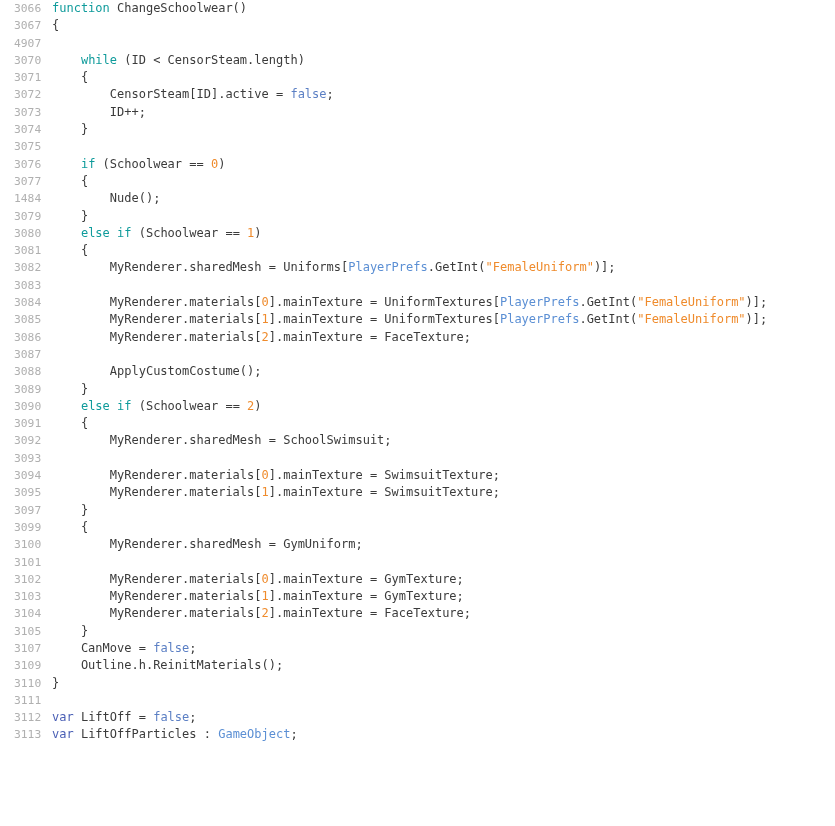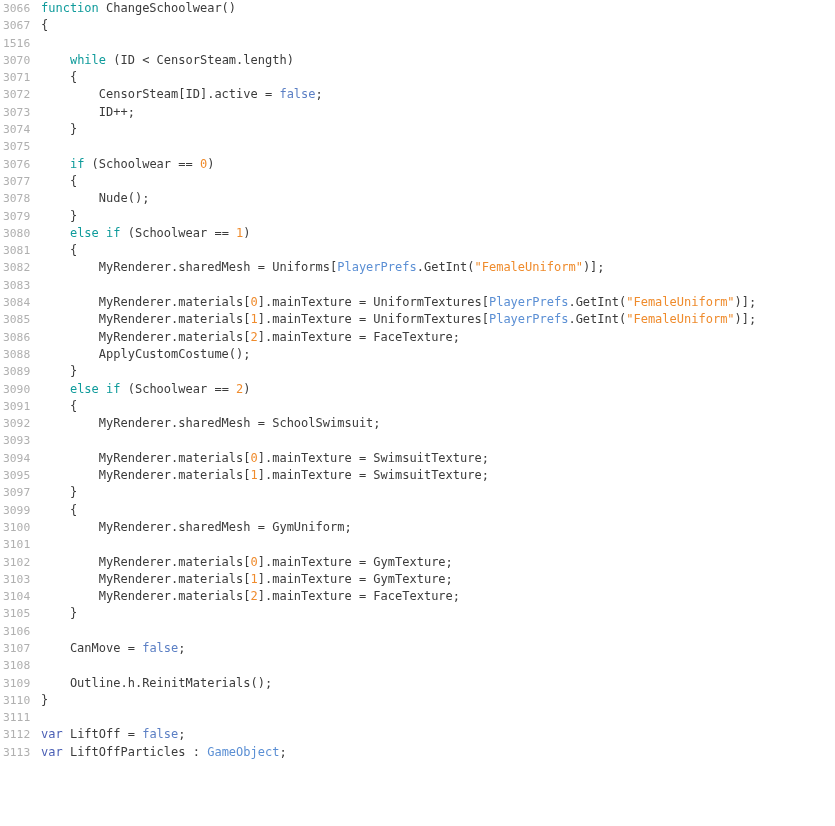--- a/index.html
+++ b/index.html
@@ -30,21 +30,21 @@
     white-space: pre;
     font-size: 11.6px;
     letter-spacing: 0px;
   }
 
   .ln {
     display: inline-block;
     width: 38px;
     margin-right: 0px;
     text-align: left;
-    padding-left: 3px;
+    padding-left: 14px;
     color: #b0b0b0;
     font-size: 11.3px;
     -webkit-user-select: none;
     user-select: none;
     vertical-align: top;
   }
 
   .src {
     display: inline-block;
     vertical-align: top;
@@ -61,56 +61,55 @@
   .t-cls     { color: #5b8fd4; }  
   .t-plain   { color: #3b3b3b; }
 </style>
 </head>
 <body>
 
 <div id="code-viewer">
   <div id="code-lines">
       <div class="code-line"><span class="ln">3066</span><span class="src"><span class="t-kw">function</span><span class="t-plain"> ChangeSchoolwear()</span></span></div>
       <div class="code-line"><span class="ln">3067</span><span class="src"><span class="t-plain">{</span></span></div>
-      <div class="code-line"><span class="ln">1516</span><span class="src"></span></div>
+      <div class="code-line"><span class="ln">4907</span><span class="src"></span></div>
       <div class="code-line"><span class="ln">3070</span><span class="src"><span class="t-plain">    </span><span class="t-kw">while</span><span class="t-plain"> (ID &lt; CensorSteam.length)</span></span></div>
       <div class="code-line"><span class="ln">3071</span><span class="src"><span class="t-plain">    {</span></span></div>
       <div class="code-line"><span class="ln">3072</span><span class="src"><span class="t-plain">        CensorSteam[ID].active = </span><span class="t-bool">false</span><span class="t-plain">;</span></span></div>
       <div class="code-line"><span class="ln">3073</span><span class="src"><span class="t-plain">        ID++;</span></span></div>
       <div class="code-line"><span class="ln">3074</span><span class="src"><span class="t-plain">    }</span></span></div>
       <div class="code-line"><span class="ln">3075</span><span class="src"></span></div>
       <div class="code-line"><span class="ln">3076</span><span class="src"><span class="t-plain">    </span><span class="t-kw">if</span><span class="t-plain"> (Schoolwear == </span><span class="t-num">0</span><span class="t-plain">)</span></span></div>
       <div class="code-line"><span class="ln">3077</span><span class="src"><span class="t-plain">    {</span></span></div>
-      <div class="code-line"><span class="ln">3078</span><span class="src"><span class="t-plain">        Nude();</span></span></div>
+      <div class="code-line"><span class="ln">1484</span><span class="src"><span class="t-plain">        Nude();</span></span></div>
       <div class="code-line"><span class="ln">3079</span><span class="src"><span class="t-plain">    }</span></span></div>
       <div class="code-line"><span class="ln">3080</span><span class="src"><span class="t-plain">    </span><span class="t-kw">else if</span><span class="t-plain"> (Schoolwear == </span><span class="t-num">1</span><span class="t-plain">)</span></span></div>
       <div class="code-line"><span class="ln">3081</span><span class="src"><span class="t-plain">    {</span></span></div>
       <div class="code-line"><span class="ln">3082</span><span class="src"><span class="t-plain">        MyRenderer.sharedMesh = Uniforms[</span><span class="t-cls">PlayerPrefs</span><span class="t-plain">.GetInt(</span><span class="t-str">"FemaleUniform"</span><span class="t-plain">)];</span></span></div>
       <div class="code-line"><span class="ln">3083</span><span class="src"></span></div>
       <div class="code-line"><span class="ln">3084</span><span class="src"><span class="t-plain">        MyRenderer.materials[</span><span class="t-num">0</span><span class="t-plain">].mainTexture = UniformTextures[</span><span class="t-cls">PlayerPrefs</span><span class="t-plain">.GetInt(</span><span class="t-str">"FemaleUniform"</span><span class="t-plain">)];</span></span></div>
       <div class="code-line"><span class="ln">3085</span><span class="src"><span class="t-plain">        MyRenderer.materials[</span><span class="t-num">1</span><span class="t-plain">].mainTexture = UniformTextures[</span><span class="t-cls">PlayerPrefs</span><span class="t-plain">.GetInt(</span><span class="t-str">"FemaleUniform"</span><span class="t-plain">)];</span></span></div>
       <div class="code-line"><span class="ln">3086</span><span class="src"><span class="t-plain">        MyRenderer.materials[</span><span class="t-num">2</span><span class="t-plain">].mainTexture = FaceTexture;</span></span></div>
+      <div class="code-line"><span class="ln">3087</span><span class="src"></span></div>
       <div class="code-line"><span class="ln">3088</span><span class="src"><span class="t-plain">        ApplyCustomCostume();</span></span></div>
       <div class="code-line"><span class="ln">3089</span><span class="src"><span class="t-plain">    }</span></span></div>
       <div class="code-line"><span class="ln">3090</span><span class="src"><span class="t-plain">    </span><span class="t-kw">else if</span><span class="t-plain"> (Schoolwear == </span><span class="t-num">2</span><span class="t-plain">)</span></span></div>
       <div class="code-line"><span class="ln">3091</span><span class="src"><span class="t-plain">    {</span></span></div>
       <div class="code-line"><span class="ln">3092</span><span class="src"><span class="t-plain">        MyRenderer.sharedMesh = SchoolSwimsuit;</span></span></div>
       <div class="code-line"><span class="ln">3093</span><span class="src"></span></div>
       <div class="code-line"><span class="ln">3094</span><span class="src"><span class="t-plain">        MyRenderer.materials[</span><span class="t-num">0</span><span class="t-plain">].mainTexture = SwimsuitTexture;</span></span></div>
       <div class="code-line"><span class="ln">3095</span><span class="src"><span class="t-plain">        MyRenderer.materials[</span><span class="t-num">1</span><span class="t-plain">].mainTexture = SwimsuitTexture;</span></span></div>
       <div class="code-line"><span class="ln">3097</span><span class="src"><span class="t-plain">    }</span></span></div>
       <div class="code-line"><span class="ln">3099</span><span class="src"><span class="t-plain">    {</span></span></div>
       <div class="code-line"><span class="ln">3100</span><span class="src"><span class="t-plain">        MyRenderer.sharedMesh = GymUniform;</span></span></div>
       <div class="code-line"><span class="ln">3101</span><span class="src"></span></div>
       <div class="code-line"><span class="ln">3102</span><span class="src"><span class="t-plain">        MyRenderer.materials[</span><span class="t-num">0</span><span class="t-plain">].mainTexture = GymTexture;</span></span></div>
       <div class="code-line"><span class="ln">3103</span><span class="src"><span class="t-plain">        MyRenderer.materials[</span><span class="t-num">1</span><span class="t-plain">].mainTexture = GymTexture;</span></span></div>
       <div class="code-line"><span class="ln">3104</span><span class="src"><span class="t-plain">        MyRenderer.materials[</span><span class="t-num">2</span><span class="t-plain">].mainTexture = FaceTexture;</span></span></div>
       <div class="code-line"><span class="ln">3105</span><span class="src"><span class="t-plain">    }</span></span></div>
-      <div class="code-line"><span class="ln">3106</span><span class="src"></span></div>
       <div class="code-line"><span class="ln">3107</span><span class="src"><span class="t-plain">    CanMove = </span><span class="t-bool">false</span><span class="t-plain">;</span></span></div>
-      <div class="code-line"><span class="ln">3108</span><span class="src"></span></div>
       <div class="code-line"><span class="ln">3109</span><span class="src"><span class="t-plain">    Outline.h.ReinitMaterials();</span></span></div>
       <div class="code-line"><span class="ln">3110</span><span class="src"><span class="t-plain">}</span></span></div>
       <div class="code-line"><span class="ln">3111</span><span class="src"></span></div>
       <div class="code-line"><span class="ln">3112</span><span class="src"><span class="t-var">var</span><span class="t-plain"> LiftOff = </span><span class="t-bool">false</span><span class="t-plain">;</span></span></div>
       <div class="code-line"><span class="ln">3113</span><span class="src"><span class="t-var">var</span><span class="t-plain"> LiftOffParticles : </span><span class="t-cls">GameObject</span><span class="t-plain">;</span></span></div>
     </div>
 </div>
 
 </body></html>

